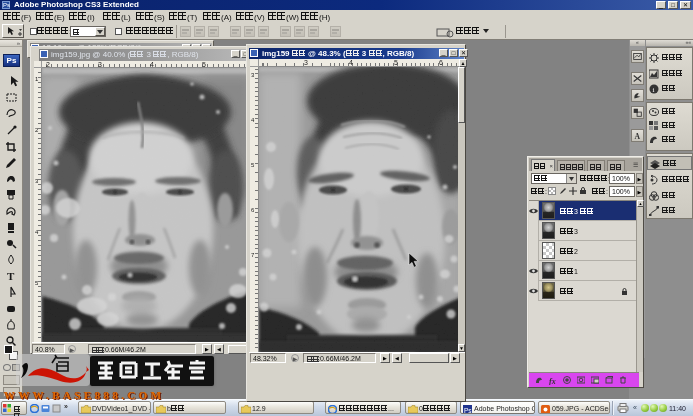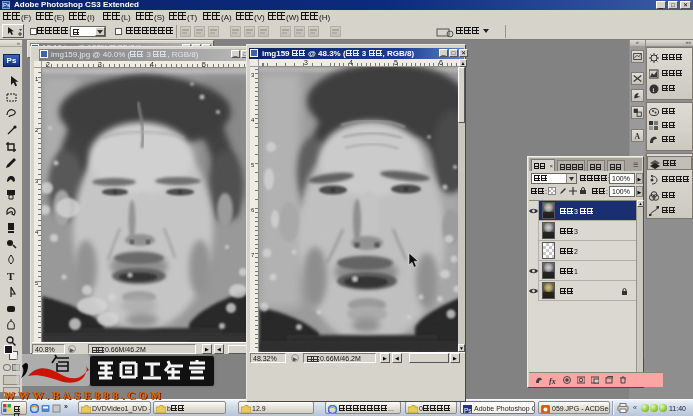--- a/index.html
+++ b/index.html
@@ -687,21 +687,21 @@
         <svg width="7" height="8" style="position:absolute;right:8px;top:7px">
           <rect x="1" y="3" width="5" height="4" fill="#333"></rect>
           <path d="M2,3 V2 a1.5,1.5 0 0 1 3,0 V3" fill="none" stroke="#333"></path>
         </svg>
       </div>
     </div>
  <div class="ab" style="left:108px;top:43px;width:7px;height:172px;background:#ccc9c0;border-left:1px solid #9a968e">
    <div style="width:7px;height:7px;background:#d6d3ca;border:1px solid;border-color:#fff #555 #555 #fff;font-size:4px;line-height:6px;text-align:center">▲</div>
  </div>
 
- <div class="ab" style="left:1px;top:215px;width:134px;height:15px;background:#fca5a5;border-top:1px solid #8a867e" id="laybot">
+ <div class="ab" style="left:1px;top:215px;width:110px;height:15px;background:#d946ef;border-top:1px solid #8a867e" id="laybot">
       <svg width="8" height="9" style="position:absolute;left:6px;top:3px" viewBox="0 0 8 9">
         <path d="M1,7 C1,3 3,1 6,2 L7,4 C4,4 4,5 4,7 z" fill="#444"></path>
       </svg>
       <svg width="8" height="9" style="position:absolute;left:20px;top:3px" viewBox="0 0 8 9">
         <text x="0" y="8" font-size="8" font-style="italic" font-family="Liberation Serif" fill="#333" font-weight="bold">fx</text>
       </svg>
       <svg width="8" height="9" style="position:absolute;left:34px;top:3px" viewBox="0 0 8 9">
         <circle cx="4" cy="4" r="3.5" fill="none" stroke="#444"></circle>
         <circle cx="4" cy="4" r="1.8" fill="#444"></circle>
       </svg>

